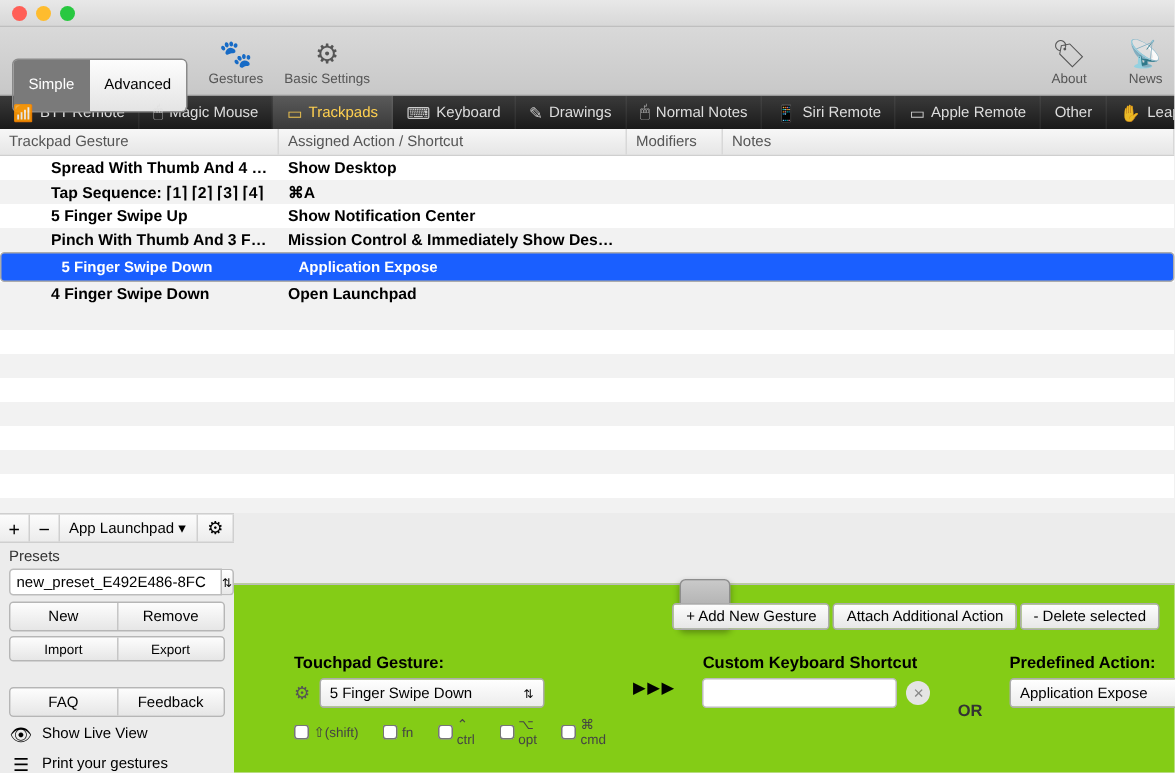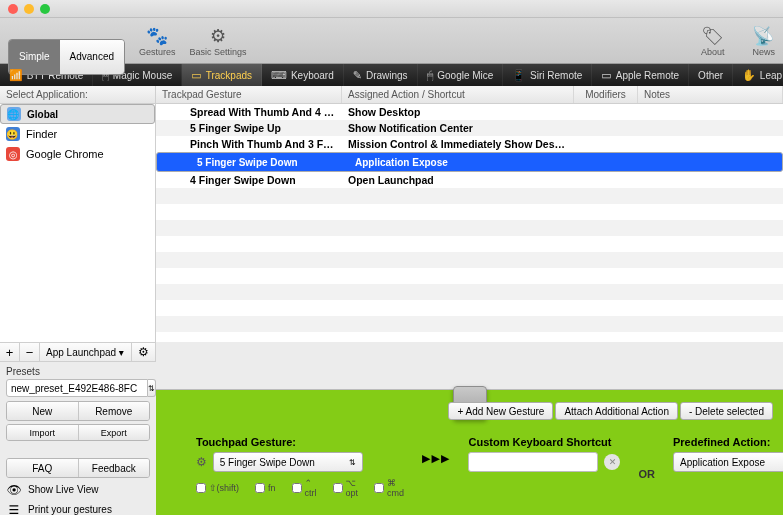--- a/index.html
+++ b/index.html
@@ -31,21 +31,21 @@
 .sb-head { background: linear-gradient(#f7f7f7,#e6e6e6); border-bottom: 1px solid #cfcfcf; padding: 3px 6px; font-size: 10px; color: #555; }
 .app-list { flex: 1; overflow: auto; }
 .app-row { display: flex; align-items: center; gap: 6px; padding: 3px 6px; cursor: pointer; }
 .app-row.sel { background: #e4e4e4; font-weight: 600; }
 .app-ic { width: 14px; height: 14px; border-radius: 3px; display: flex; align-items: center; justify-content: center; font-size: 10px; }
 
 
 .content { flex: 1; display: flex; flex-direction: column; background: #fff; }
 .cols { display: flex; background: linear-gradient(#f7f7f7,#e6e6e6); border-bottom: 1px solid #cfcfcf; font-size: 10px; color: #555; }
 .cols > div { padding: 3px 6px; border-right: 1px solid #d8d8d8; }
-.cols .c1 { width: 186px; } .cols .c2 { width: 232px; } .cols .c3 { width: 64px; text-align: center; } .cols .c4 { flex: 1; }
+.cols .c1 { width: 186px; } .cols .c2 { width: 232px; } .cols .c3 { width: 64px; } .cols .c4 { flex: 1; }
 .rows { flex: 1; overflow: auto; }
 .grow { display: flex; align-items: center; height: 16px; font-size: 10.5px; }
 .grow:nth-child(even) { background: #f2f2f2; }
 .grow.sel { background: #1a5fff; color: #fff; }
 .grow > div { padding: 0 6px; overflow: hidden; text-overflow: ellipsis; white-space: nowrap; }
 .grow .g1 { width: 186px; font-weight: 700; padding-left: 34px; } .grow.sel .g1 { font-weight: 600; }
 .grow .g2 { width: 232px; font-weight: 700; } .grow.sel .g2 { font-weight: 600; }
 .grow .g3 { width: 64px; } .grow .g4 { flex: 1; }
 .filler { flex: 1; }
 .filler .fr { height: 16px; } .filler .fr:nth-child(odd) { background: #f2f2f2; }
@@ -140,68 +140,57 @@
     <div class="devtab">
       <span class="di">⌨</span>
       <span>Keyboard</span>
     </div>
     <div class="devtab">
       <span class="di">✎</span>
       <span>Drawings</span>
     </div>
     <div class="devtab">
       <span class="di">🖱</span>
-      <span>Google Mice</span>
+      <span>Normal Notes</span>
     </div>
     <div class="devtab">
       <span class="di">📱</span>
       <span>Siri Remote</span>
     </div>
     <div class="devtab">
       <span class="di">▭</span>
       <span>Apple Remote</span>
     </div>
     <div class="devtab">
       <span>Other</span>
     </div>
     <div class="devtab">
       <span class="di">✋</span>
       <span>Leap</span>
     </div>
   </div>
 
 <div class="main">
-  <div class="sidebar">
-    <div class="sb-head">Select Application:</div>
-    <div class="app-list" id="applist">
-        <div class="app-row sel">
-          <div class="app-ic" style="background:#6aa7e8;color:#fff">🌐</div>
-          <span>Global</span>
-        </div>
-        <div class="app-row">
-          <div class="app-ic" style="background:#3f7fd6;color:#fff">😃</div>
-          <span>Finder</span>
-        </div>
-        <div class="app-row">
-          <div class="app-ic" style="background:#e8483b;color:#fff">◎</div>
-          <span>Google Chrome</span>
-        </div>
-      </div>
-  </div>
   <div class="content">
     <div class="cols">
       <div class="c1">Trackpad Gesture</div>
       <div class="c2">Assigned Action / Shortcut</div>
       <div class="c3">Modifiers</div>
       <div class="c4">Notes</div>
     </div>
     <div class="rows" id="rows">
         <div class="grow">
           <div class="g1">Spread With Thumb And 4 Fingers</div>
           <div class="g2">Show Desktop</div>
+          <div class="g3"></div>
+          <div class="g4"></div>
+        </div>
+        <div class="grow">
+          <div class="g1">Tap Sequence: ⌈1⌉ ⌈2⌉ ⌈3⌉ ⌈4⌉</div>
+          <div class="g2">⌘A</div>
           <div class="g3"></div>
           <div class="g4"></div>
         </div>
         <div class="grow">
           <div class="g1">5 Finger Swipe Up</div>
           <div class="g2">Show Notification Center</div>
           <div class="g3"></div>
           <div class="g4"></div>
         </div>
         <div class="grow">

